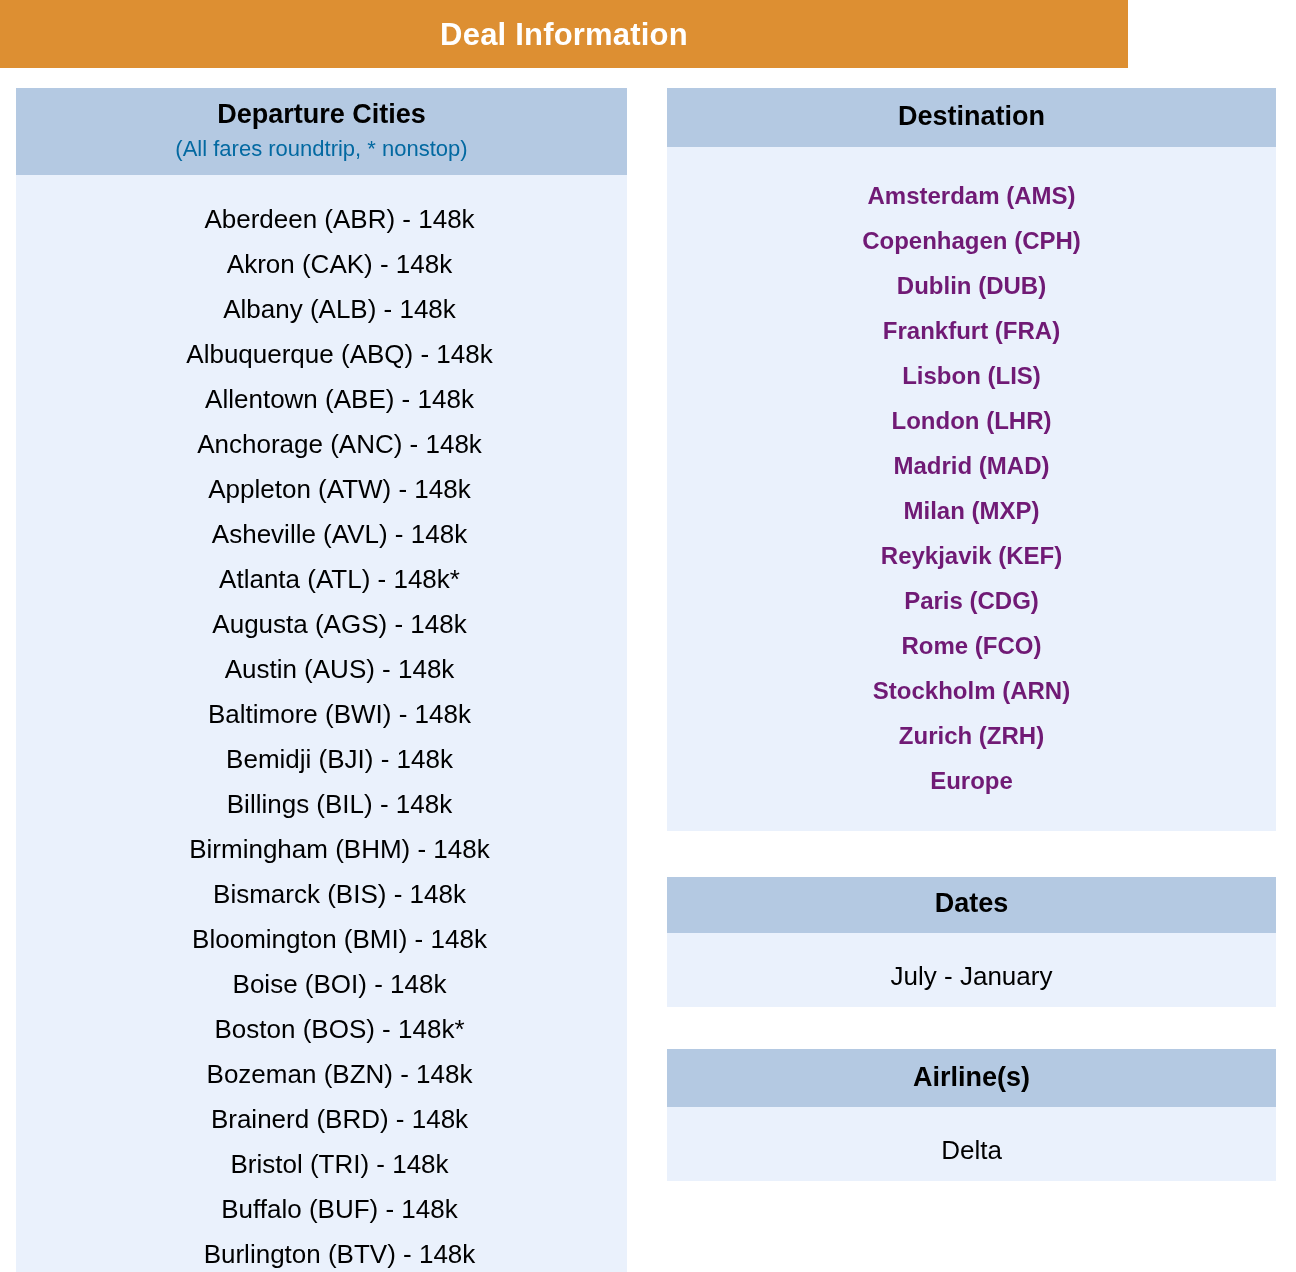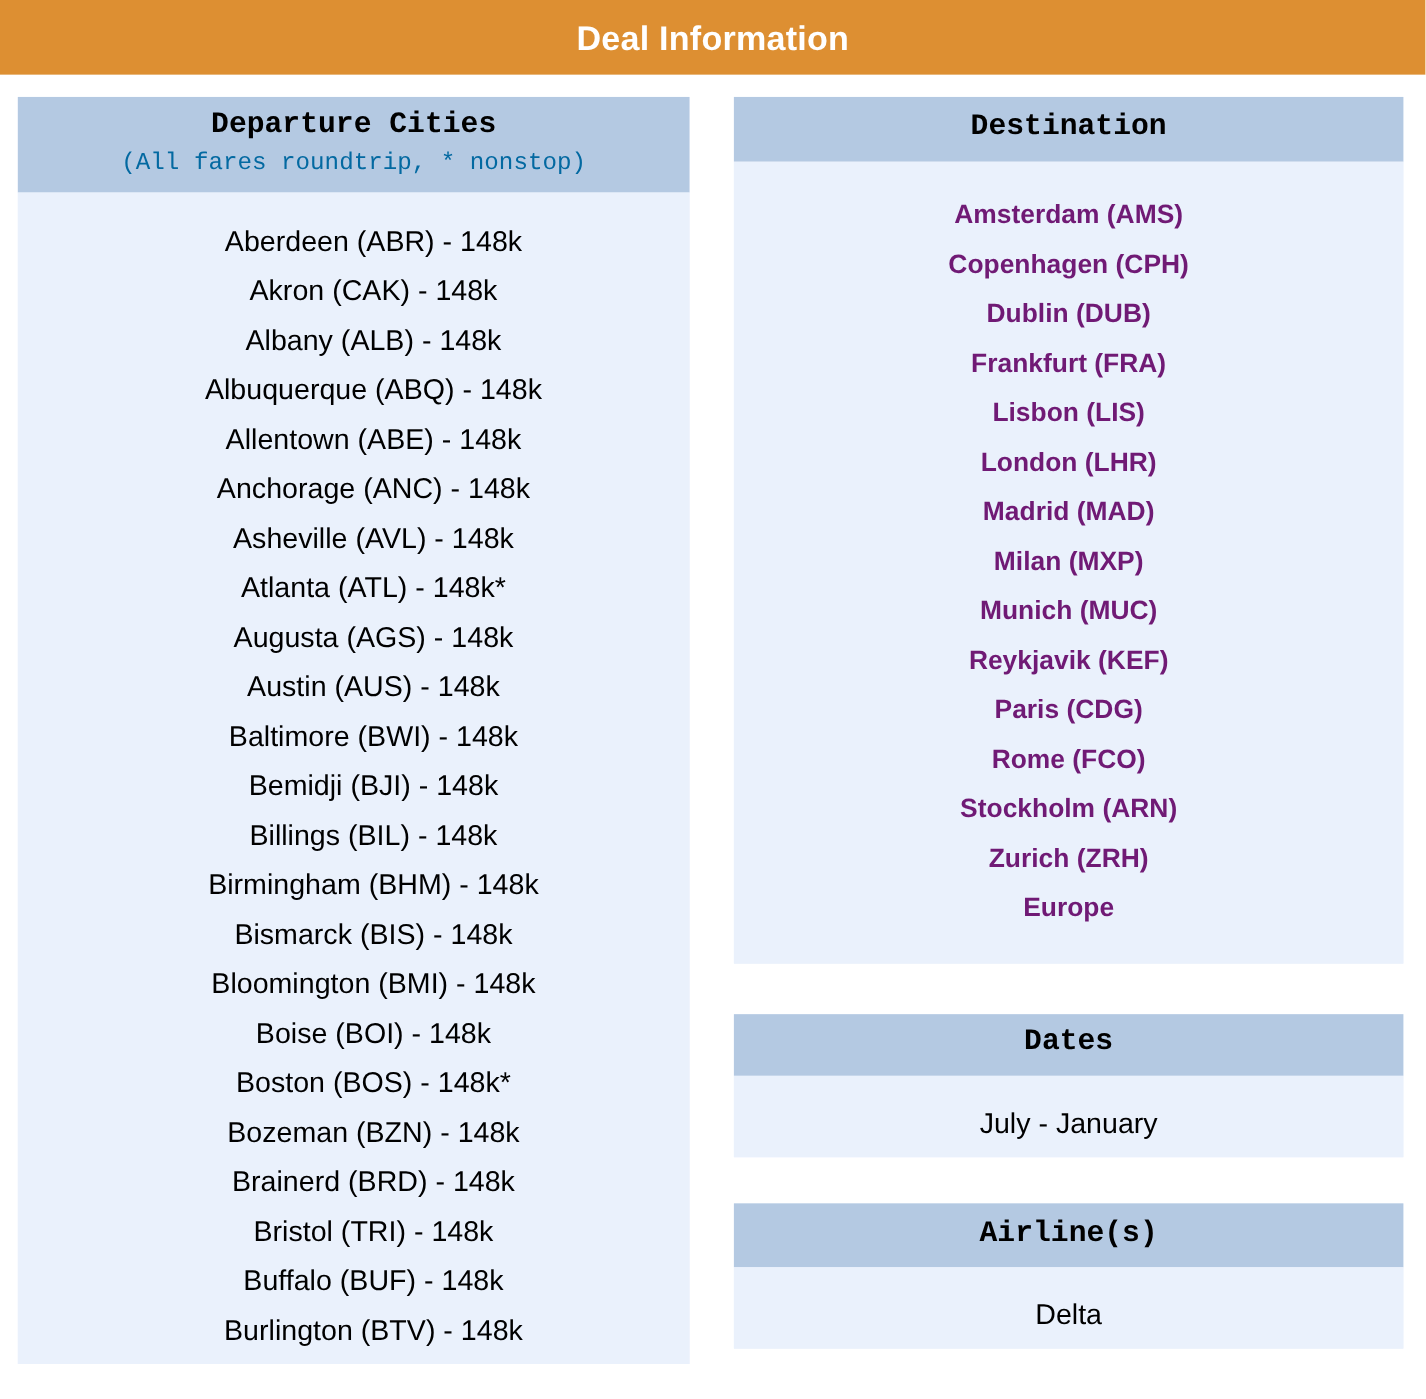--- a/index.html
+++ b/index.html
@@ -9,21 +9,21 @@
   body {
     width: 1296px;
     height: 1272px;
     background: #ffffff;
     font-family: "Liberation Sans", sans-serif;
     overflow: hidden;
   }
 
   
   .title-bar {
-    width: 1296px;
+    width: 1128px;
     height: 68px;
     background: #dd8f32;
     display: flex;
     align-items: center;
     justify-content: center;
     box-sizing: border-box;
   }
   .title-bar .title-text {
     color: #ffffff;
     font-size: 31px;
@@ -62,21 +62,20 @@
   .panel {
     width: 100%;
     background: #eaf1fc;
     box-sizing: border-box;
   }
   .panel-header {
     background: #b4c9e2;
     text-align: center;
     box-sizing: border-box;
     padding: 10px 8px 12px 8px;
-    font-family: Liberation Mono, monospace;
   }
   .panel-header .hdr-title {
     display: block;
     font-size: 27px;
     font-weight: bold;
     color: #000000;
     line-height: 1.25;
   }
   .panel-header .hdr-sub {
     display: block;
@@ -158,20 +157,21 @@
         <span class="hdr-title">Departure Cities</span>
         <span class="hdr-sub">(All fares roundtrip, * nonstop)</span>
       </div>
       <div class="panel-body dep-body">
         <div class="dep-row">Aberdeen (ABR) - 148k</div>
         <div class="dep-row">Akron (CAK) - 148k</div>
         <div class="dep-row">Albany (ALB) - 148k</div>
         <div class="dep-row">Albuquerque (ABQ) - 148k</div>
         <div class="dep-row">Allentown (ABE) - 148k</div>
         <div class="dep-row">Anchorage (ANC) - 148k</div>
+        <div class="dep-row">Appleton (ATW) - 148k</div>
         <div class="dep-row">Asheville (AVL) - 148k</div>
         <div class="dep-row">Atlanta (ATL) - 148k*</div>
         <div class="dep-row">Augusta (AGS) - 148k</div>
         <div class="dep-row">Austin (AUS) - 148k</div>
         <div class="dep-row">Baltimore (BWI) - 148k</div>
         <div class="dep-row">Bemidji (BJI) - 148k</div>
         <div class="dep-row">Billings (BIL) - 148k</div>
         <div class="dep-row">Birmingham (BHM) - 148k</div>
         <div class="dep-row">Bismarck (BIS) - 148k</div>
         <div class="dep-row">Bloomington (BMI) - 148k</div>
@@ -194,21 +194,20 @@
       </div>
       <div class="panel-body dest-body">
         <div class="dest-row">Amsterdam (AMS)</div>
         <div class="dest-row">Copenhagen (CPH)</div>
         <div class="dest-row">Dublin (DUB)</div>
         <div class="dest-row">Frankfurt (FRA)</div>
         <div class="dest-row">Lisbon (LIS)</div>
         <div class="dest-row">London (LHR)</div>
         <div class="dest-row">Madrid (MAD)</div>
         <div class="dest-row">Milan (MXP)</div>
-        <div class="dest-row">Munich (MUC)</div>
         <div class="dest-row">Reykjavik (KEF)</div>
         <div class="dest-row">Paris (CDG)</div>
         <div class="dest-row">Rome (FCO)</div>
         <div class="dest-row">Stockholm (ARN)</div>
         <div class="dest-row">Zurich (ZRH)</div>
         <div class="dest-row">Europe</div>
       </div>
     </div>
 
     <div class="panel-gap"></div>

